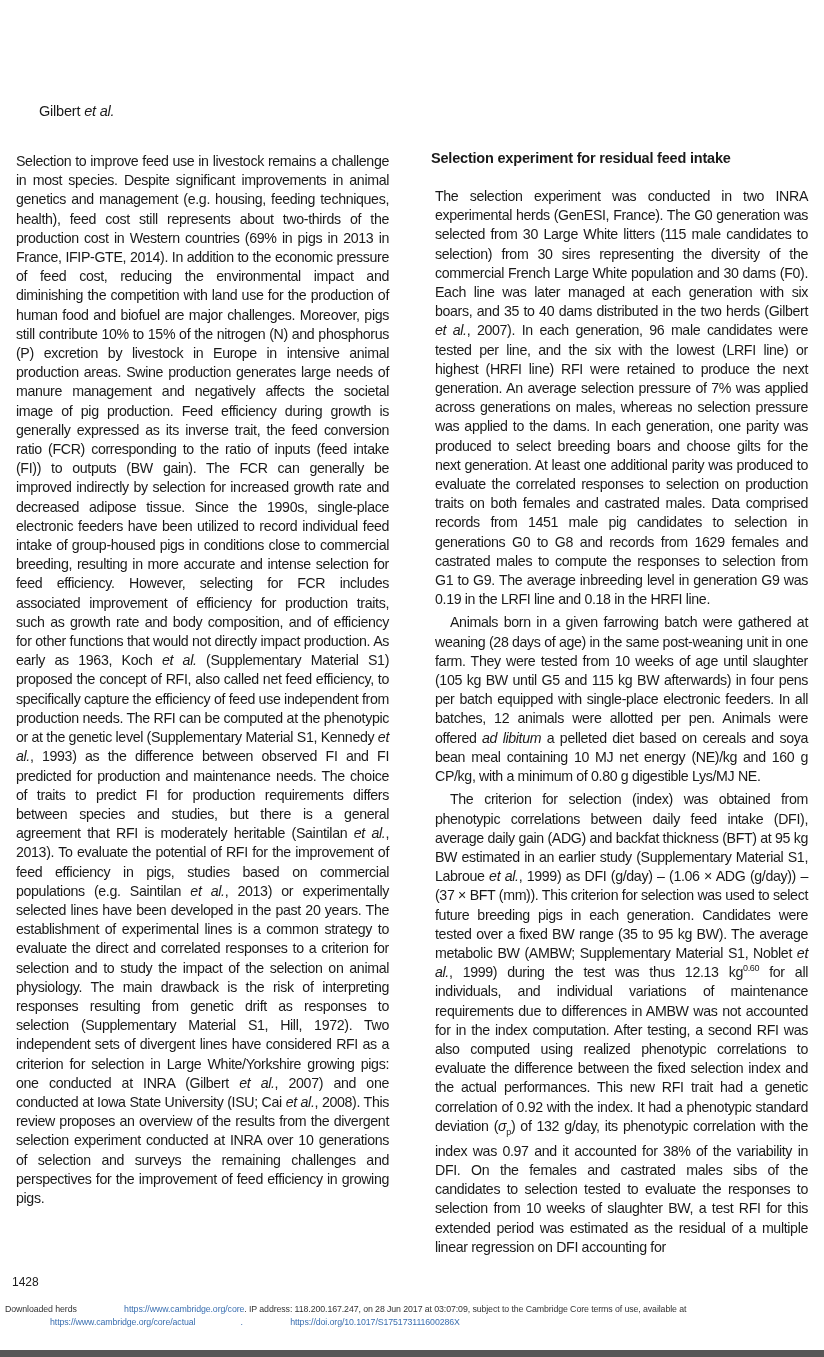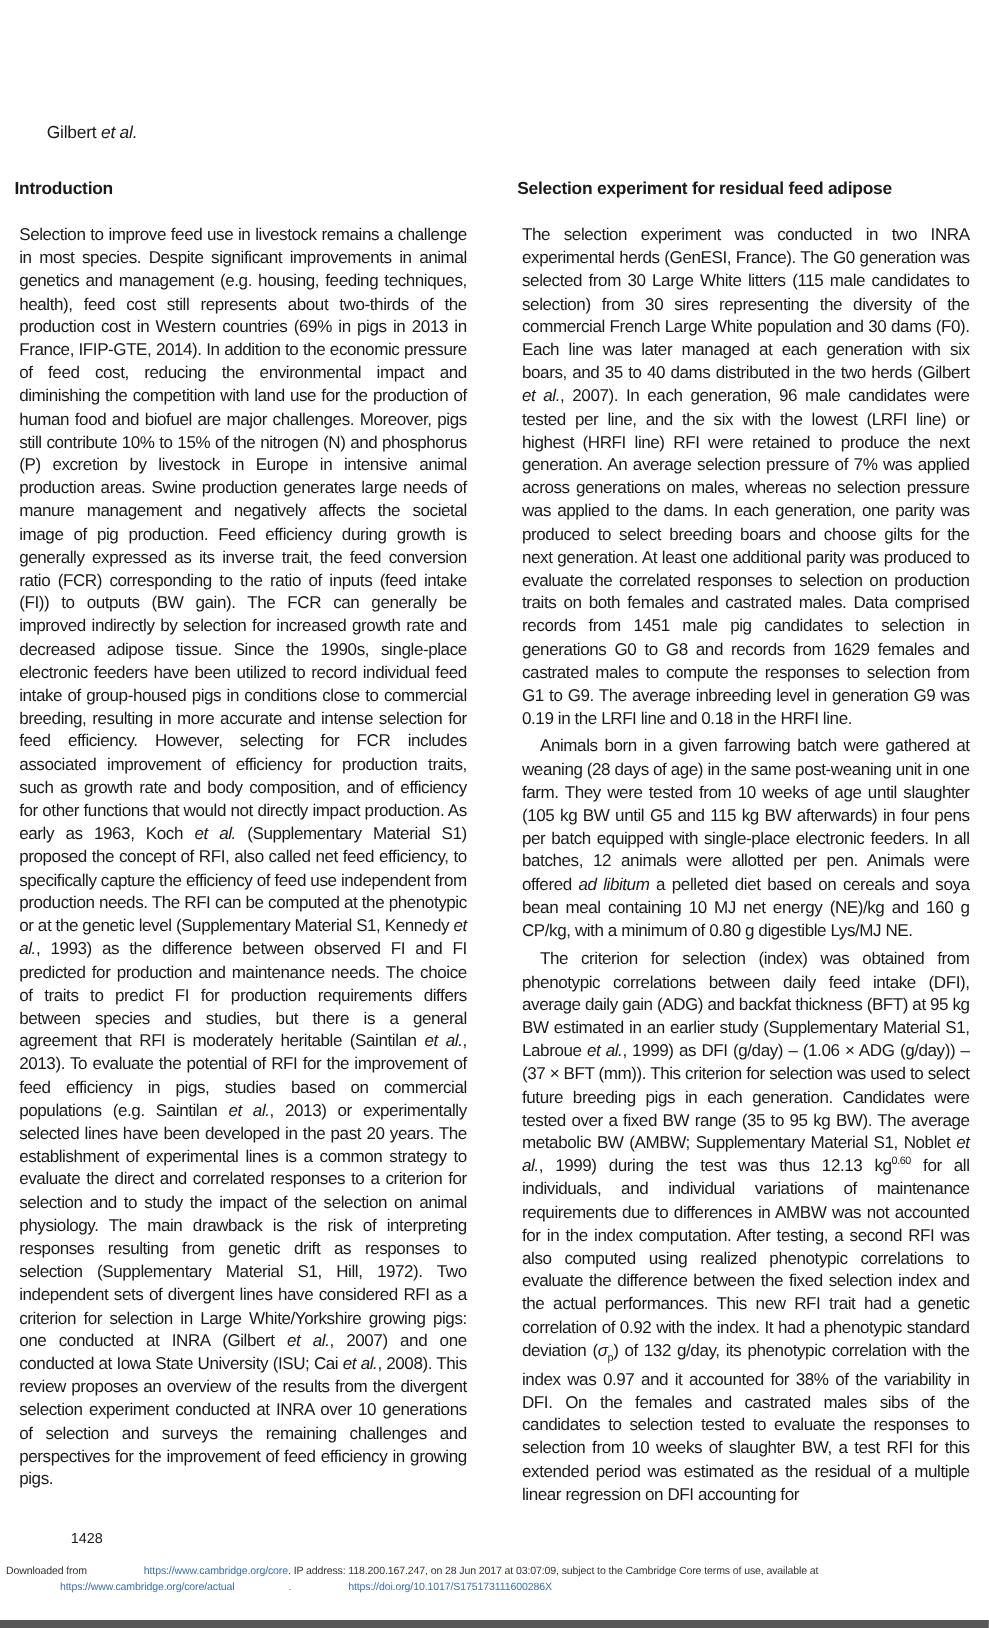--- a/index.html
+++ b/index.html
@@ -20,50 +20,49 @@
     font-weight: bold; font-size: 14.5px; letter-spacing: -0.2px;
     height: 20px; line-height: 20px; margin: 0 0 19px 0;
   }
   .para {
     font-size: 14.2px; line-height: 19.2px; text-align: justify; letter-spacing: -0.35px;
     margin: 4px; hyphens: manual;
   }
   .para.indent { text-indent: 15px; }
   sup { font-size: 9px; line-height: 0; vertical-align: 6px; }
   .page-number {
-    position: absolute; left: 12px; top: 1275px; font-size: 12px; margin-left: 47px;
+    position: absolute; left: 12px; top: 1275px; font-size: 12px;
   }
   .download-note {
     position: absolute; left: 5px; top: 1303px; width: 810px;
     font-size: 8.8px; line-height: 12.5px; color: #333333; letter-spacing: -0.1px;
   }
   .download-note .link { color: #3a6fb0; padding-left: 45px; }
   .bottom-bar {
     position: absolute; left: 0; top: 1350px; width: 824px; height: 7px; background: #575757;
   }
 </style>
 </head>
 <body>
 
 <div class="running-head">
   <span>Gilbert</span>
   <i>et al.</i>
 </div>
 
 <div class="col left">
-  <div class="heading">Introduction</div>
   <p class="para"><span>Selection to improve feed use in livestock remains a challenge in most species. Despite significant improvements in animal genetics and management (e.g. housing, feeding techniques, health), feed cost still represents about two-thirds of the production cost in Western countries (69% in pigs in 2013 in France, IFIP-GTE, 2014). In addition to the economic pressure of feed cost, reducing the environmental impact and diminishing the competition with land use for the production of human food and biofuel are major challenges. Moreover, pigs still contribute 10% to 15% of the nitrogen (N) and phosphorus (P) excretion by livestock in Europe in intensive animal production areas. Swine production generates large needs of manure management and negatively affects the societal image of pig production. Feed efficiency during growth is generally expressed as its inverse trait, the feed conversion ratio (FCR) corresponding to the ratio of inputs (feed intake (FI)) to outputs (BW gain). The FCR can generally be improved indirectly by selection for increased growth rate and decreased adipose tissue. Since the 1990s, single-place electronic feeders have been utilized to record individual feed intake of group-housed pigs in conditions close to commercial breeding, resulting in more accurate and intense selection for feed efficiency. However, selecting for FCR includes associated improvement of efficiency for production traits, such as growth rate and body composition, and of efficiency for other functions that would not directly impact production. As early as 1963, Koch </span><i>et al.</i><span> (Supplementary Material S1) proposed the concept of RFI, also called net feed efficiency, to specifically capture the efficiency of feed use independent from production needs. The RFI can be computed at the phenotypic or at the genetic level (Supplementary Material S1, Kennedy </span><i>et al.</i><span>, 1993) as the difference between observed FI and FI predicted for production and maintenance needs. The choice of traits to predict FI for production requirements differs between species and studies, but there is a general agreement that RFI is moderately heritable (Saintilan </span><i>et al.</i><span>, 2013). To evaluate the potential of RFI for the improvement of feed efficiency in pigs, studies based on commercial populations (e.g. Saintilan </span><i>et al.</i><span>, 2013) or experimentally selected lines have been developed in the past 20 years. The establishment of experimental lines is a common strategy to evaluate the direct and correlated responses to a criterion for selection and to study the impact of the selection on animal physiology. The main drawback is the risk of interpreting responses resulting from genetic drift as responses to selection (Supplementary Material S1, Hill, 1972). Two independent sets of divergent lines have considered RFI as a criterion for selection in Large White/Yorkshire growing pigs: one conducted at INRA (Gilbert </span><i>et al.</i><span>, 2007) and one conducted at Iowa State University (ISU; Cai </span><i>et al.</i><span>, 2008). This review proposes an overview of the results from the divergent selection experiment conducted at INRA over 10 generations of selection and surveys the remaining challenges and perspectives for the improvement of feed efficiency in growing pigs.</span></p>
 </div>
 
 <div class="col right">
-  <div class="heading">Selection experiment for residual feed adipose</div>
+  <div class="heading">Selection experiment for residual feed intake</div>
   <p class="para"><span>The selection experiment was conducted in two INRA experimental herds (GenESI, France). The G0 generation was selected from 30 Large White litters (115 male candidates to selection) from 30 sires representing the diversity of the commercial French Large White population and 30 dams (F0). Each line was later managed at each generation with six boars, and 35 to 40 dams distributed in the two herds (Gilbert </span><i>et al.</i><span>, 2007). In each generation, 96 male candidates were tested per line, and the six with the lowest (LRFI line) or highest (HRFI line) RFI were retained to produce the next generation. An average selection pressure of 7% was applied across generations on males, whereas no selection pressure was applied to the dams. In each generation, one parity was produced to select breeding boars and choose gilts for the next generation. At least one additional parity was produced to evaluate the correlated responses to selection on production traits on both females and castrated males. Data comprised records from 1451 male pig candidates to selection in generations G0 to G8 and records from 1629 females and castrated males to compute the responses to selection from G1 to G9. The average inbreeding level in generation G9 was 0.19 in the LRFI line and 0.18 in the HRFI line.</span></p>
   <p class="para indent"><span>Animals born in a given farrowing batch were gathered at weaning (28 days of age) in the same post-weaning unit in one farm. They were tested from 10 weeks of age until slaughter (105 kg BW until G5 and 115 kg BW afterwards) in four pens per batch equipped with single-place electronic feeders. In all batches, 12 animals were allotted per pen. Animals were offered </span><i>ad libitum</i><span> a pelleted diet based on cereals and soya bean meal containing 10 MJ net energy (NE)/kg and 160 g CP/kg, with a minimum of 0.80 g digestible Lys/MJ NE.</span></p>
   <p class="para indent"><span>The criterion for selection (index) was obtained from phenotypic correlations between daily feed intake (DFI), average daily gain (ADG) and backfat thickness (BFT) at 95 kg BW estimated in an earlier study (Supplementary Material S1, Labroue </span><i>et al.</i><span>, 1999) as DFI (g/day) – (1.06 × ADG (g/day)) – (37 × BFT (mm)). This criterion for selection was used to select future breeding pigs in each generation. Candidates were tested over a fixed BW range (35 to 95 kg BW). The average metabolic BW (AMBW; Supplementary Material S1, Noblet </span><i>et al.</i><span>, 1999) during the test was thus 12.13 kg</span><sup>0.60</sup><span> for all individuals, and individual variations of maintenance requirements due to differences in AMBW was not accounted for in the index computation. After testing, a second RFI was also computed using realized phenotypic correlations to evaluate the difference between the fixed selection index and the actual performances. This new RFI trait had a genetic correlation of 0.92 with the index. It had a phenotypic standard deviation (</span><i>σ</i><sub style="font-size: 9px;">p</sub><span>) of 132 g/day, its phenotypic correlation with the index was 0.97 and it accounted for 38% of the variability in DFI. On the females and castrated males sibs of the candidates to selection tested to evaluate the responses to selection from 10 weeks of slaughter BW, a test RFI for this extended period was estimated as the residual of a multiple linear regression on DFI accounting for</span></p>
 </div>
 
 <div class="page-number">1428</div>
 
 <div class="download-note">
-  <span>Downloaded from </span><a class="link">https://www.cambridge.org/core</a><span>. IP address: 118.200.167.247, on 28 Jun 2017 at 03:07:09, subject to the Cambridge Core terms of use, available at </span><a class="link">https://www.cambridge.org/core/actual</a><span class="link">. </span><a class="link">https://doi.org/10.1017/S175173111600286X</a>
+  <span>Downloaded herds </span><a class="link">https://www.cambridge.org/core</a><span>. IP address: 118.200.167.247, on 28 Jun 2017 at 03:07:09, subject to the Cambridge Core terms of use, available at </span><a class="link">https://www.cambridge.org/core/actual</a><span class="link">. </span><a class="link">https://doi.org/10.1017/S175173111600286X</a>
 </div>
 
 <div class="bottom-bar"></div>
 
 </body></html>

